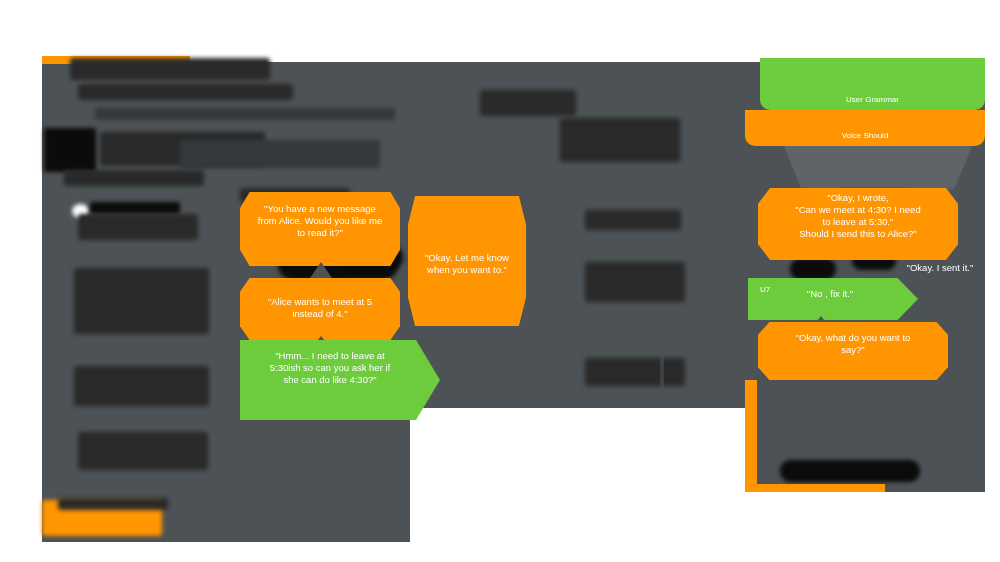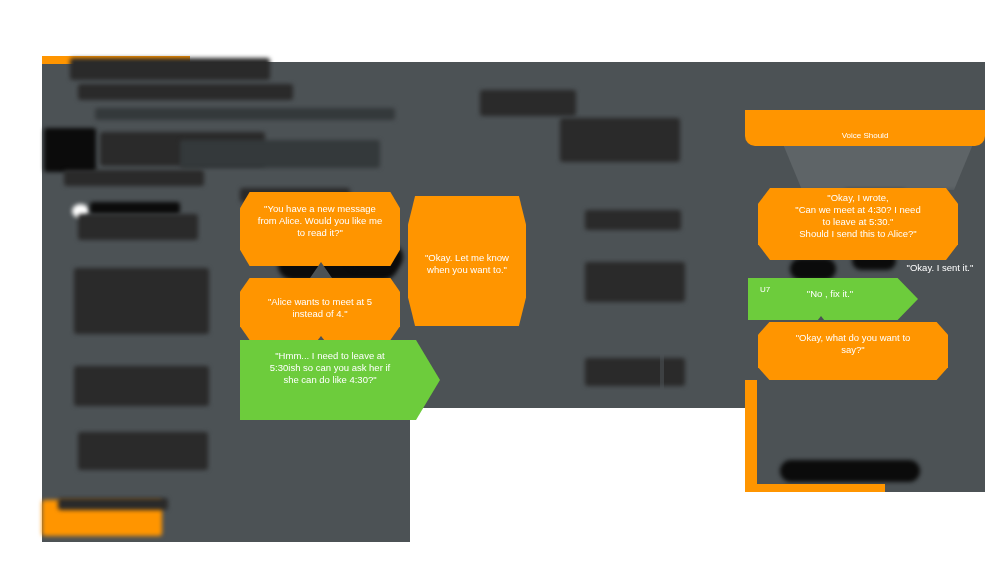--- a/index.html
+++ b/index.html
@@ -87,20 +87,23 @@
   <div class="redact dk" style="left:585px;top:262px;width:100px;height:40px;"></div>
   <div class="redact dk" style="left:585px;top:358px;width:100px;height:28px;"></div>
   <div class="redact dk" style="left:820px;top:140px;width:110px;height:16px;border-radius:8px;"></div>
   <div class="redact bk" style="left:845px;top:156px;width:60px;height:34px;"></div>
   <div class="redact gy" style="left:778px;top:132px;width:200px;height:58px;
               clip-path:polygon(0 0,100% 0,88% 100%,12% 100%);"></div>
   <div class="redact bk" style="left:790px;top:258px;width:46px;height:22px;border-radius:12px;"></div>
   <div class="redact bk" style="left:852px;top:252px;width:44px;height:18px;border-radius:10px;"></div>
   <div class="redact bk" style="left:780px;top:460px;width:140px;height:22px;border-radius:11px;"></div>
 
+  <div class="shape green" style="left:760px;top:58px;width:225px;height:52px;border-radius:0 0 10px 10px;">
+     <div class="legendtext" style="bottom:5px;left:0;">User Grammar</div>
+  </div>
   <div class="shape orange" style="left:745px;top:110px;width:240px;height:36px;border-radius:0 0 10px 10px;">
      <div class="legendtext" style="bottom:5px;left:0;">Voice Should</div>
   </div>
 
   <div class="shape orange hexnode" style="left:240px;top:192px;width:160px;height:74px;"></div>
   <div class="bubbletext" style="left:244px;top:203px;width:152px;">"You have a new message
 from Alice. Would you like me
 to read it?"</div>
 
   <div class="connector" style="left:310px;top:262px;width:22px;height:16px;

